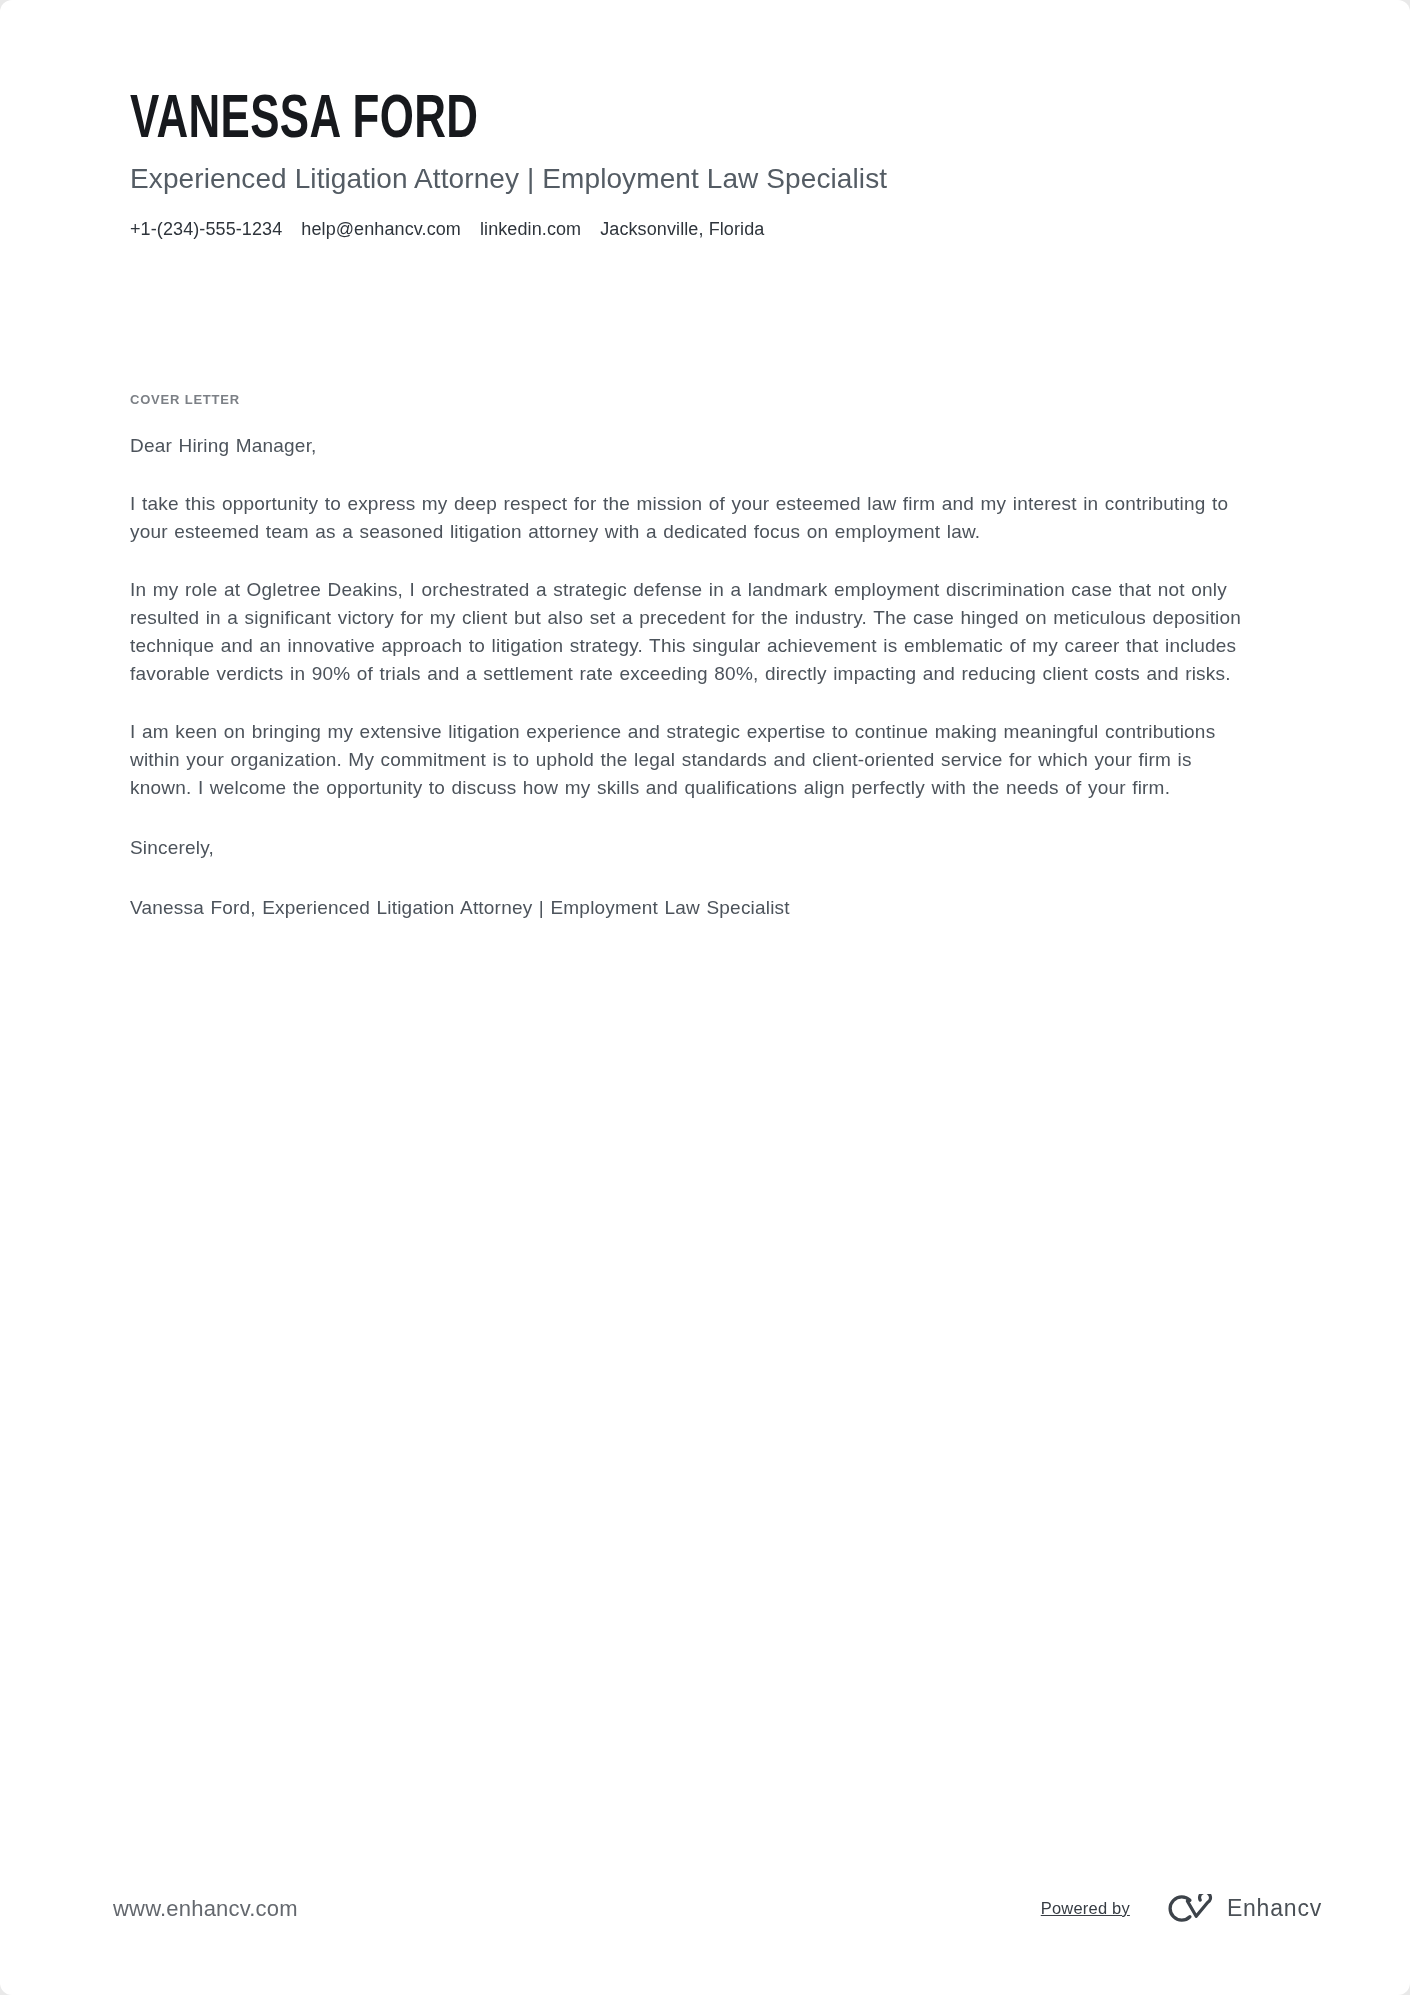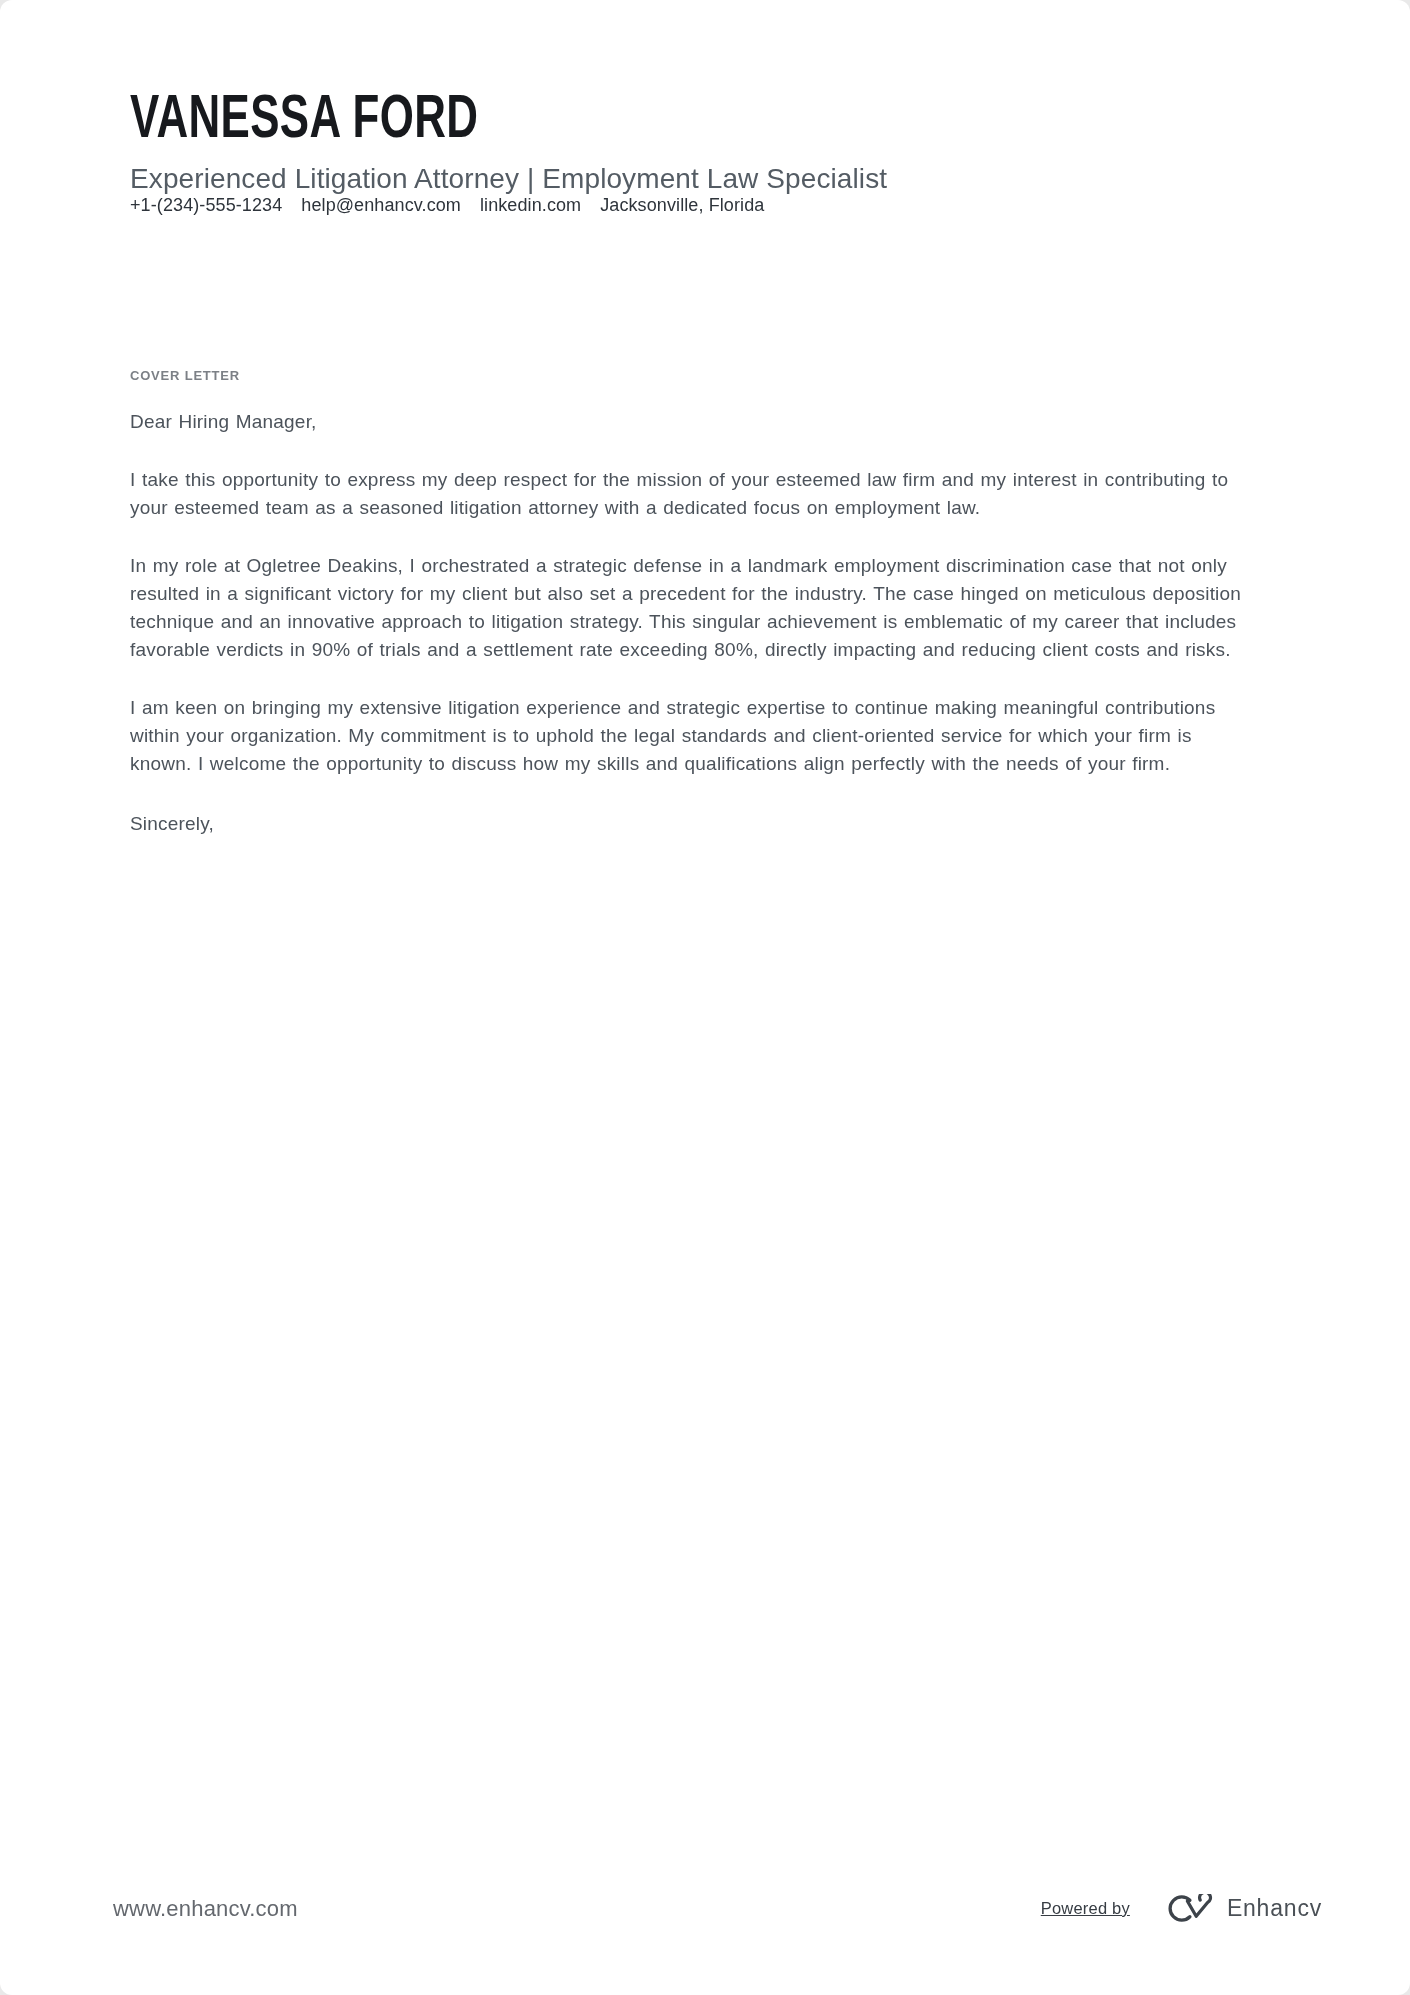--- a/index.html
+++ b/index.html
@@ -33,20 +33,21 @@
 
   .candidate-title {
     margin-top: 13px;
     font-size: 28px;
     font-weight: 400;
     color: #545c64;
     letter-spacing: 0.1px;
   }
 
   .contact-row {
+    margin-top: 24px;
     display: flex;
     gap: 19px;
     font-size: 18px;
     color: #2e343b;
     letter-spacing: 0.1px;
   }
   .contact-row span, .contact-row a { text-decoration: none; color: #2e343b; }
 
   
   .letter { margin: 104px 125px 0 130px; max-width: 1160px; }
@@ -131,20 +132,21 @@
     <p class="body-text salutation">Dear Hiring Manager,</p>
 
     <p class="body-text paragraph">I take this opportunity to express my deep respect for the mission of your esteemed law firm and my interest in contributing to your esteemed team as a seasoned litigation attorney with a dedicated focus on employment law.</p>
 
     <p class="body-text paragraph">In my role at Ogletree Deakins, I orchestrated a strategic defense in a landmark employment discrimination case that not only resulted in a significant victory for my client but also set a precedent for the industry. The case hinged on meticulous deposition technique and an innovative approach to litigation strategy. This singular achievement is emblematic of my career that includes favorable verdicts in 90% of trials and a settlement rate exceeding 80%, directly impacting and reducing client costs and risks.</p>
 
     <p class="body-text paragraph">I am keen on bringing my extensive litigation experience and strategic expertise to continue making meaningful contributions within your organization. My commitment is to uphold the legal standards and client-oriented service for which your firm is known. I welcome the opportunity to discuss how my skills and qualifications align perfectly with the needs of your firm.</p>
 
     <p class="body-text closing">Sincerely,</p>
 
+    <p class="body-text signature">Vanessa Ford, Experienced Litigation Attorney | Employment Law Specialist</p>
   </main>
 
   <div class="spacer"></div>
 
   <footer class="footer">
     <a href="#" class="site-link">www.enhancv.com</a>
 
     <div class="powered">
       <span class="powered-label">Powered by</span>
       <span class="logo-icon">

